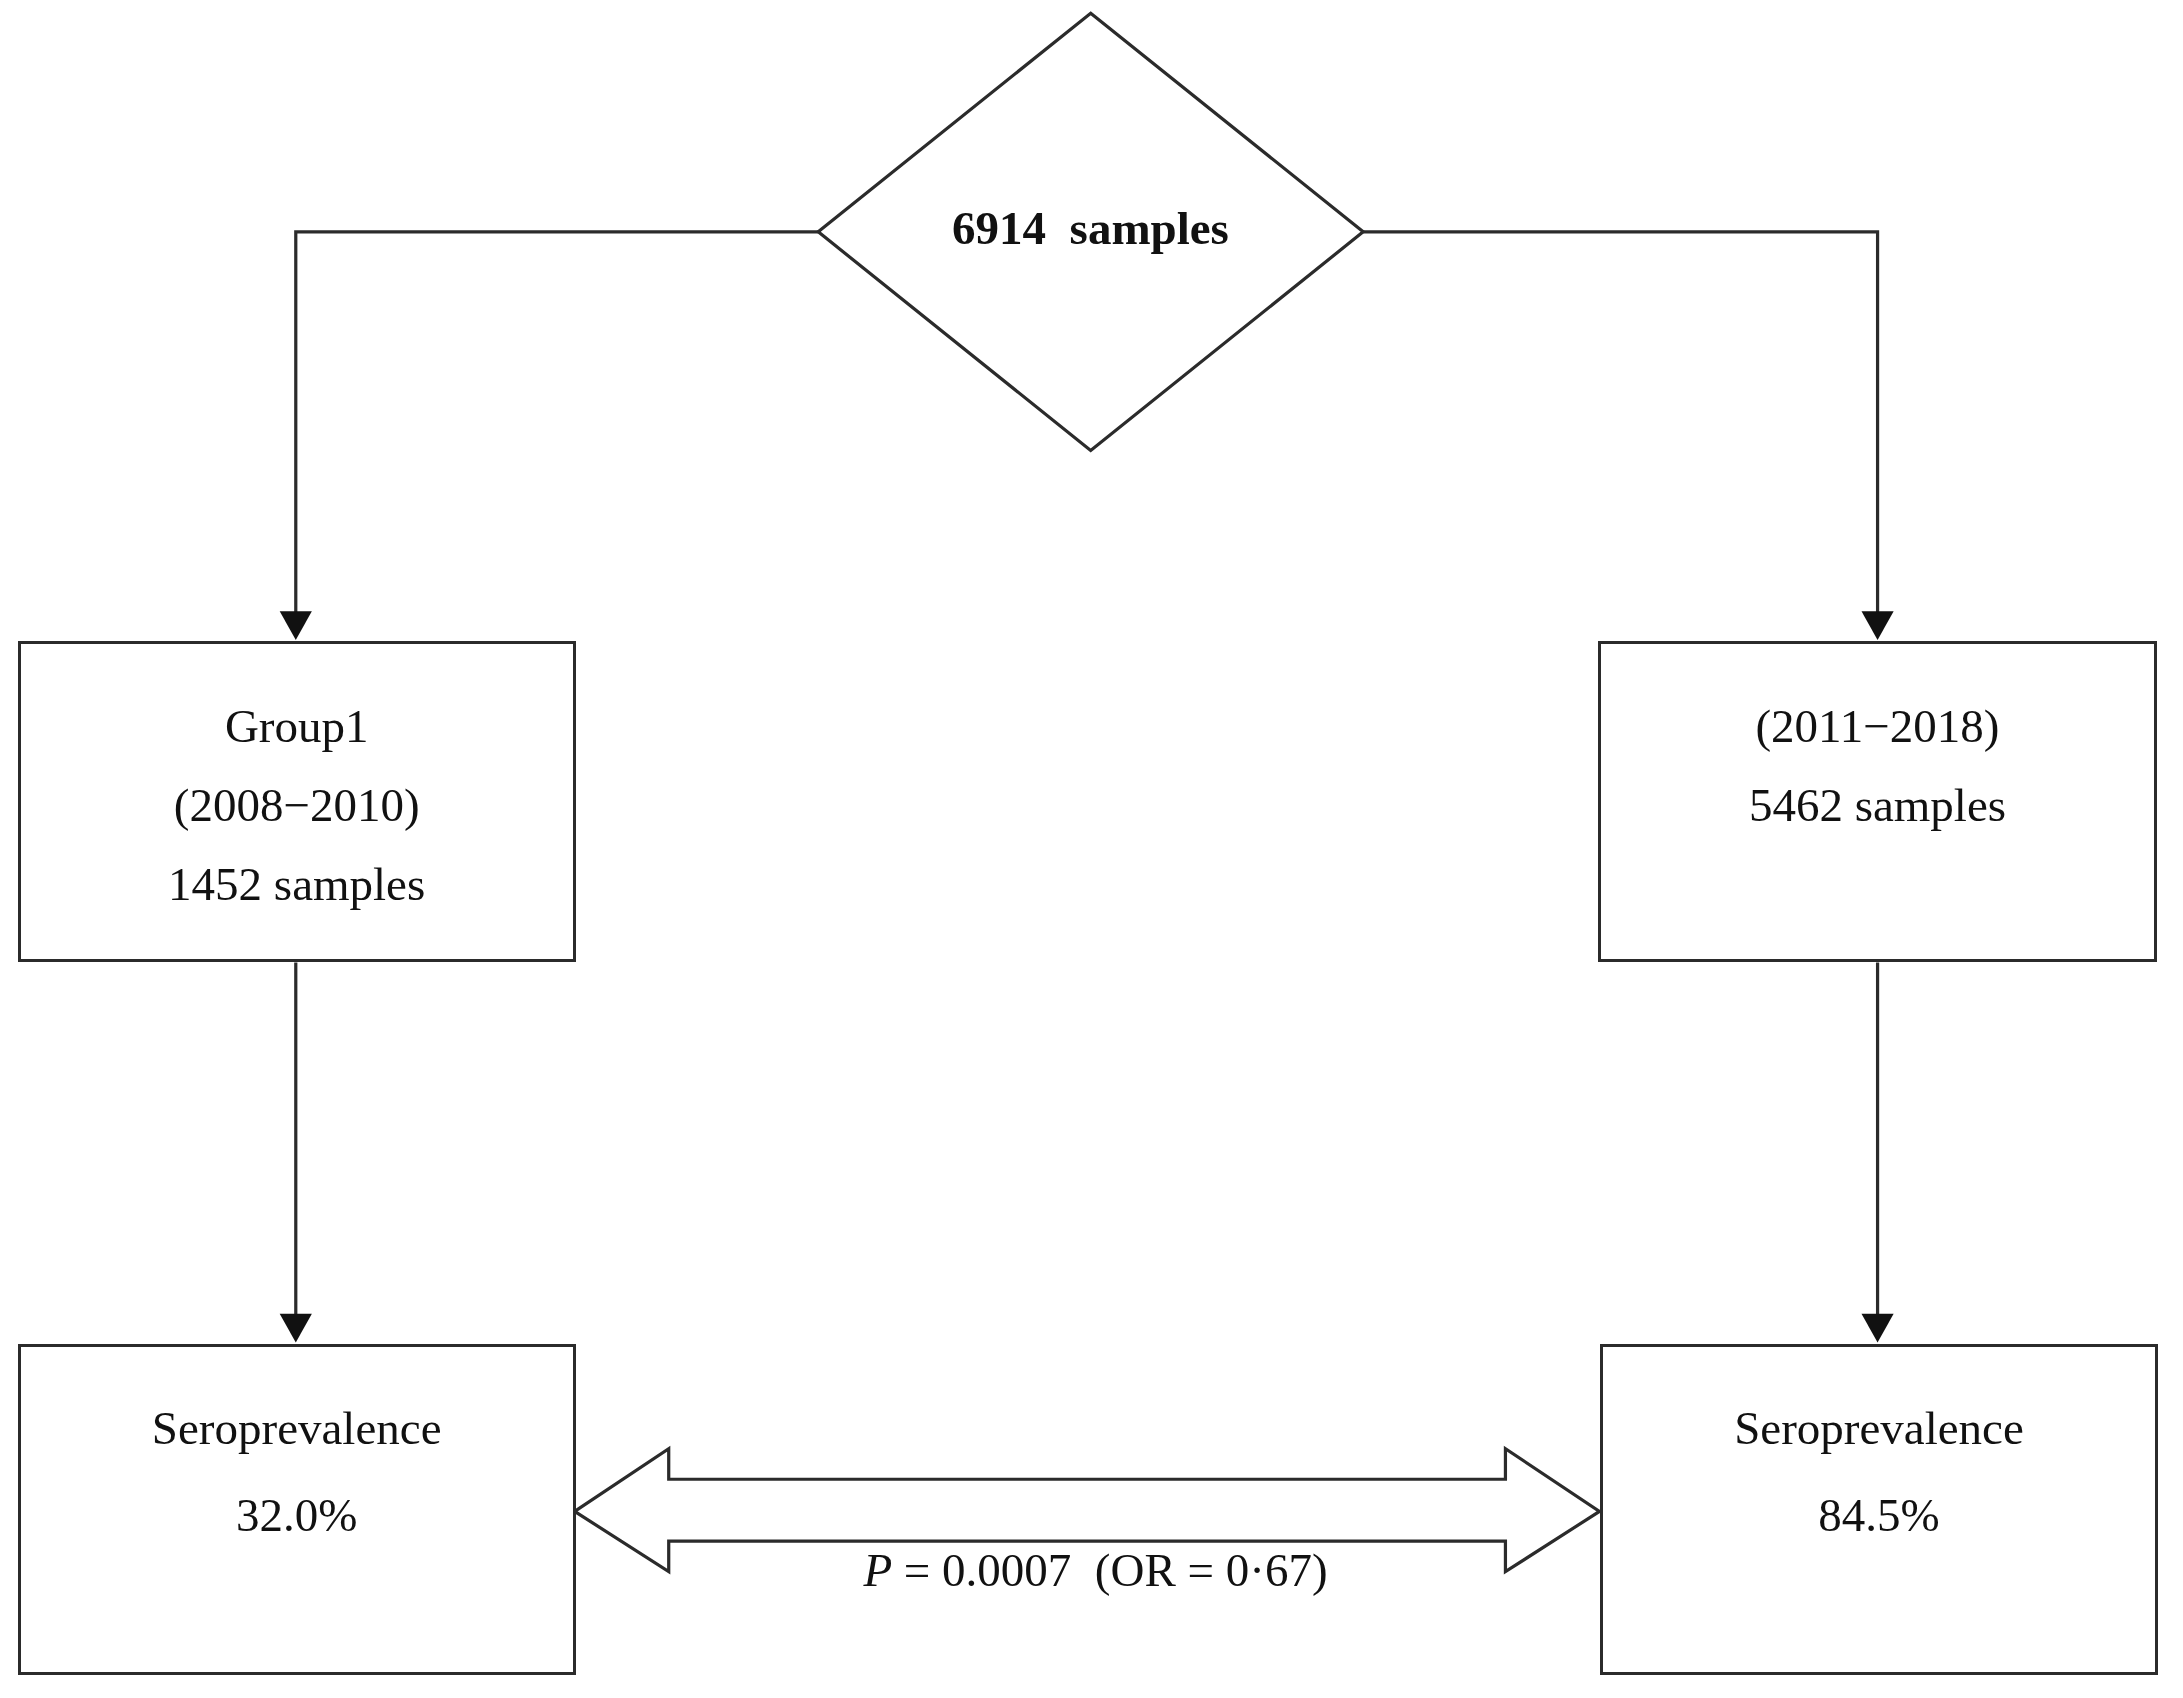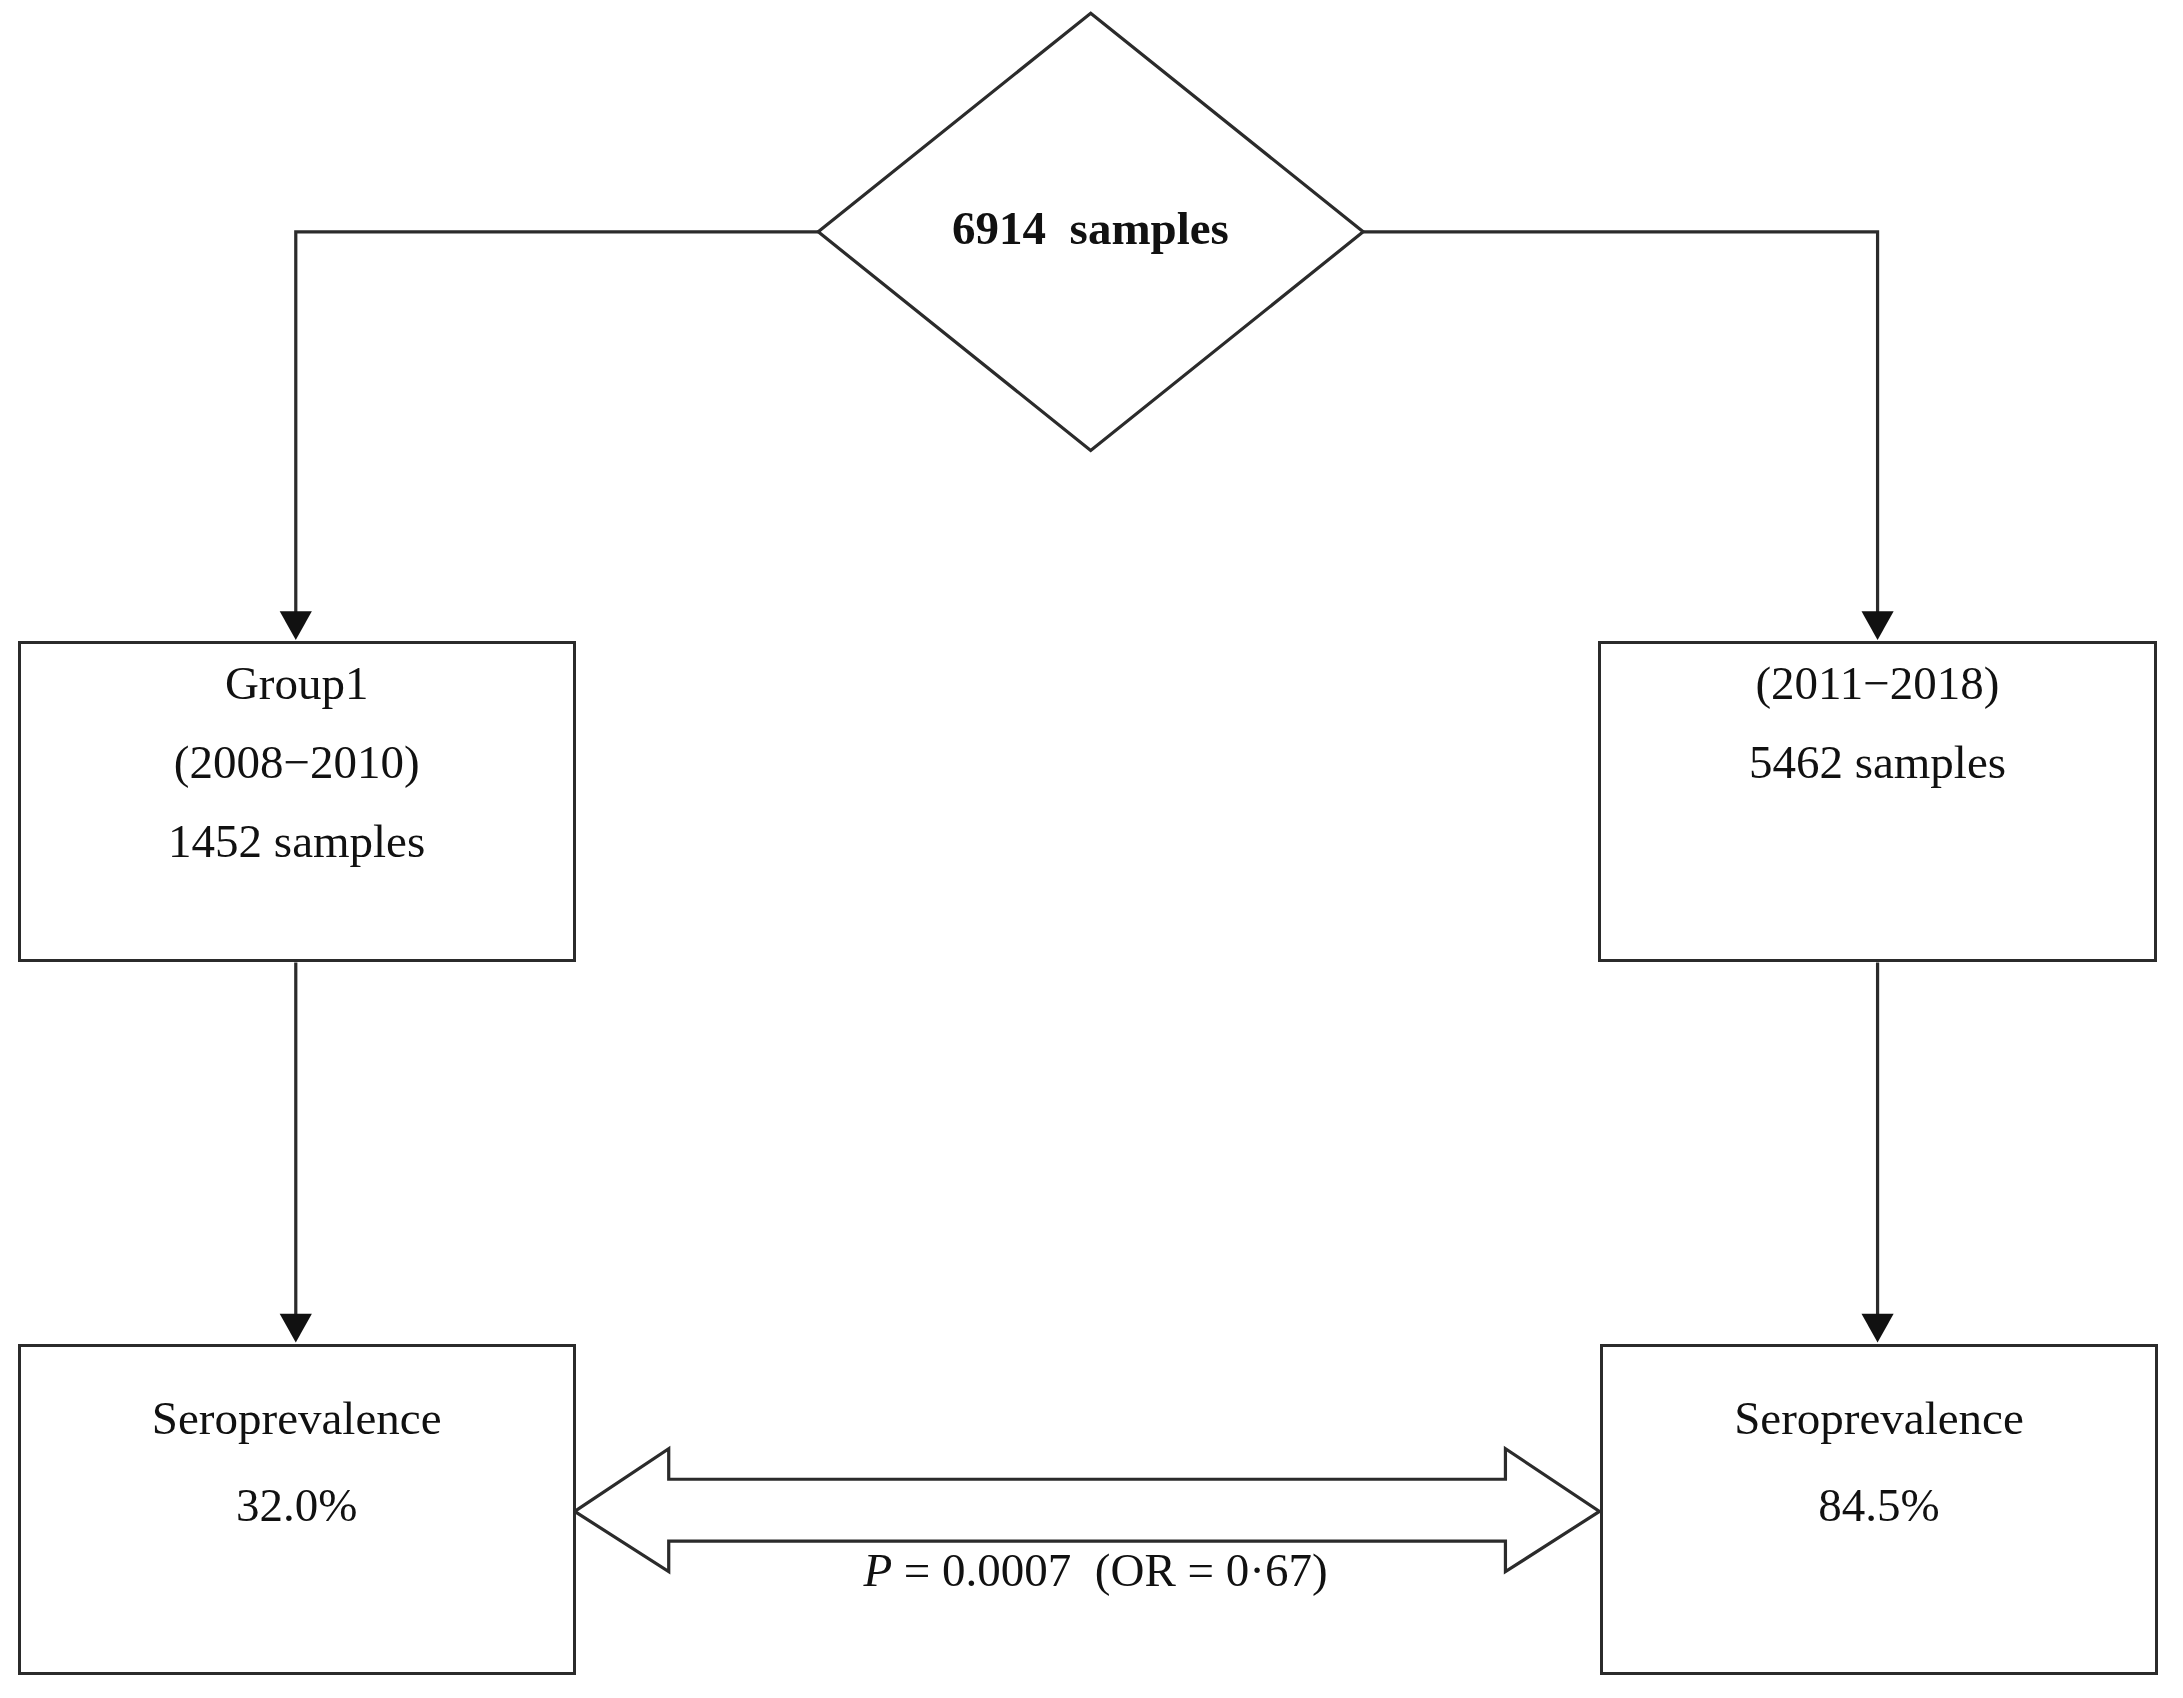--- a/index.html
+++ b/index.html
@@ -27,23 +27,23 @@
     position: absolute;
     box-sizing: border-box;
     border: 3.2px solid #2b2b2b;
     background: #ffffff;
     text-align: center;
   }
   .box-group1   { left: 17.7px;   top: 641px;  width: 558px; height: 321px; }
   .box-group2   { left: 1598px; top: 641px;  width: 559px; height: 321px; }
   .box-sero1    { left: 17.7px;   top: 1344px; width: 558px; height: 331px; }
   .box-sero2    { left: 1600px; top: 1344px; width: 558px; height: 331px; }
-  .group-lines  { }
+  .group-lines  { padding-top: 43px; }
   .group-lines .tline { line-height: 79px; font-size: 47px; white-space: pre; }
-  .sero-lines   { padding-top: 28px; }
+  .sero-lines   { padding-top: 38px; }
   .sero-lines .tline { line-height: 87px; font-size: 47px; white-space: pre; }
   .diamond-label {
     position: absolute;
     left: 818px;
     top: 196px;
     width: 545px;
     height: 64px;
     line-height: 64px;
     text-align: center;
     font-size: 47px;

